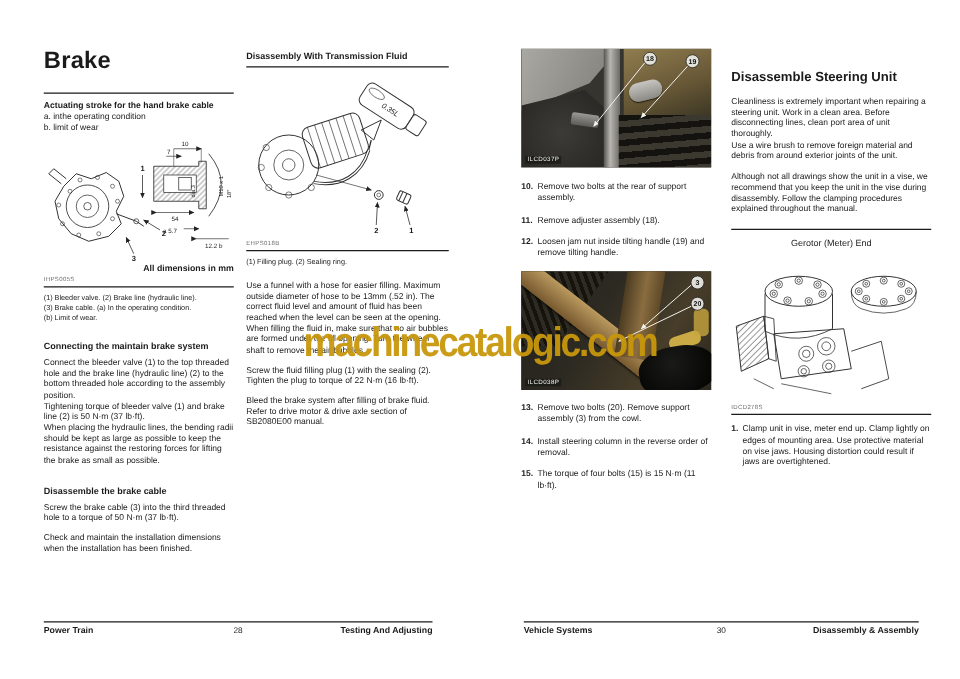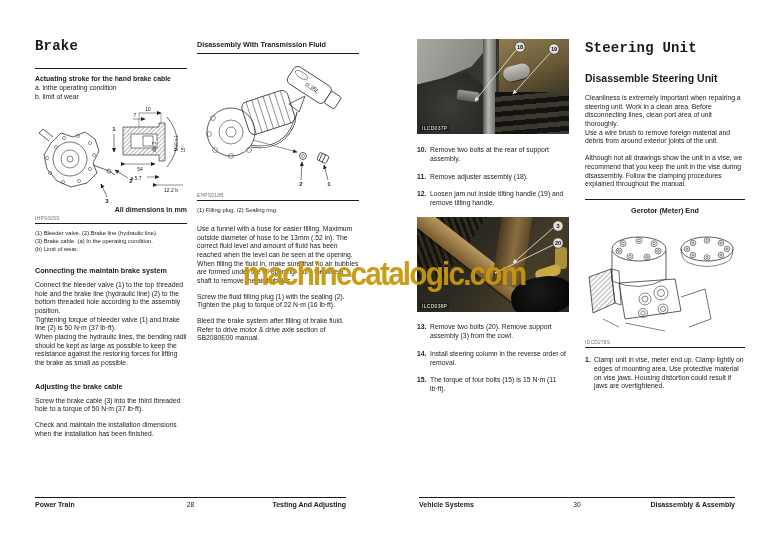--- a/index.html
+++ b/index.html
@@ -6,34 +6,34 @@
   body{
     width:768px;height:543px;background:#ffffff;position:relative;overflow:hidden;
     font-family:"Liberation Sans",sans-serif;color:#1b1b1b;
     -webkit-font-smoothing:antialiased;
   }
   .col{position:absolute;}
   .col1{left:35px;top:38px;width:152px;}
   .col2{left:197px;top:40px;width:162px;}
   .col3{left:417px;top:39px;width:152px;}
   .col4{left:585px;top:40px;width:160px;}
-  h1{font-size:14px;font-weight:bold;margin:0 0 14px 0;letter-spacing:.2px;font-family:Liberation Mono, monospace;}
+  h1{font-size:19px;font-weight:bold;margin:0 0 14px 0;letter-spacing:.2px;}
   h2{font-size:10.5px;font-weight:bold;margin:16px 0 10px 0;}
   .col-head{font-size:7.2px;font-weight:bold;margin:0 0 4px 0;}
   .rule{border-top:1px solid #1b1b1b;height:0;margin:2px 0 6px 0;}
   .frule{border-top:1px solid #1b1b1b;height:0;margin-bottom:3px;}
   .body-text{font-size:6.8px;line-height:1.28;}
   .pre{white-space:pre-line;}
   p.body-text{margin:0 0 7px 0;}
   .subhead{font-size:6.9px;font-weight:bold;margin:2px 0 2px 0;}
   .fig-caption{font-size:5.8px;line-height:1.35;white-space:pre-line;margin:4px 0 0 0;color:#222;}
   .fig-code{font-size:4.8px;color:#6f6f6f;margin-top:3px;letter-spacing:.3px;}
   .dim-note{font-size:7px;font-weight:bold;text-align:right;margin-top:1px;}
   .sec-head{font-size:7.2px;font-weight:bold;margin:12px 0 6px 0;}
-  .center-head{font-size:7.2px;font-weight:bold;text-align:center;margin:4px 0 6px 0;}
+  .center-head{font-size:7.2px;font-weight:normal;text-align:center;margin:4px 0 6px 0;}
   .step{display:flex;font-size:6.8px;line-height:1.3;margin:0 0 9px 0;}
   .step-num{font-weight:bold;width:13px;flex:0 0 13px;}
   .step-text{flex:1;}
   .photo{position:relative;width:152px;height:95px;overflow:hidden;background:#36342f;}
   .photo .layer{position:absolute;}
   .photo-code{position:absolute;left:3px;bottom:3px;font-size:5px;color:#f0f0ee;background:rgba(25,25,22,.75);padding:0 2px;letter-spacing:.3px;z-index:5;}
   .photo svg.overlay{position:absolute;inset:0;z-index:6;}
   .co-circle{fill:rgba(235,235,230,.92);stroke:#1d1d1d;stroke-width:.6;}
   .co-num{font-size:5.6px;font-weight:bold;fill:#101010;text-anchor:middle;font-family:"Liberation Sans",sans-serif;}
   .fig svg{display:block;}
@@ -128,21 +128,21 @@
   <div class="rule mt2"></div>
   <div class="fig-caption">(1) Bleeder valve.  (2) Brake line (hydraulic line).
 (3) Brake cable.  (a) In the operating condition.
 (b) Limit of wear.</div>
 
   <div class="sec-head">Connecting the maintain brake system</div>
   <div class="body-text pre">Connect the bleeder valve (1) to the top threaded hole and the brake line (hydraulic line) (2) to the bottom threaded hole according to the assembly position.
 Tightening torque of bleeder valve (1) and brake line (2) is 50 N·m (37 lb·ft).
 When placing the hydraulic lines, the bending radii should be kept as large as possible to keep the resistance against the restoring forces for lifting the brake as small as possible.</div>
 
-  <div class="sec-head" style="margin-top:14px;">Adjusting the brake cable</div>
+  <div class="sec-head" style="margin-top:14px;">Disassemble the brake cable</div>
   <p class="body-text">Screw the brake cable (3) into the third threaded hole to a torque of 50 N·m (37 lb·ft).</p>
   <p class="body-text">Check and maintain the installation dimensions when the installation has been finished.</p>
 </div>
 
 <div class="col col2">
   <div class="col-head">Disassembly With Transmission Fluid</div>
   <div class="rule"></div>
 
   <div class="fig">
     <svg width="162" height="130" viewBox="0 0 162 130">
@@ -287,21 +287,20 @@
       <span class="step-text">Install steering column in the reverse order of removal.</span>
     </div>
     <div class="step">
       <span class="step-num">15.</span>
       <span class="step-text">The torque of four bolts (15) is 15 N·m (11 lb·ft).</span>
     </div>
   </div>
 </div>
 
 <div class="col col4">
-  <h1 style="margin-bottom:10px;">Steering Unit</h1>
   <h2>Disassemble Steering Unit</h2>
   <div class="body-text pre">Cleanliness is extremely important when repairing a steering unit. Work in a clean area. Before disconnecting lines, clean port area of unit thoroughly.
 Use a wire brush to remove foreign material and debris from around exterior joints of the unit.</div>
   <div class="body-text" style="margin-top:8px;">Although not all drawings show the unit in a vise, we recommend that you keep the unit in the vise during disassembly. Follow the clamping procedures explained throughout the manual.</div>
 
   <div class="rule" style="margin-top:10px;"></div>
   <div class="center-head">Gerotor (Meter) End</div>
 
   <div class="fig">
     <svg width="158" height="116" viewBox="0 0 158 116">

